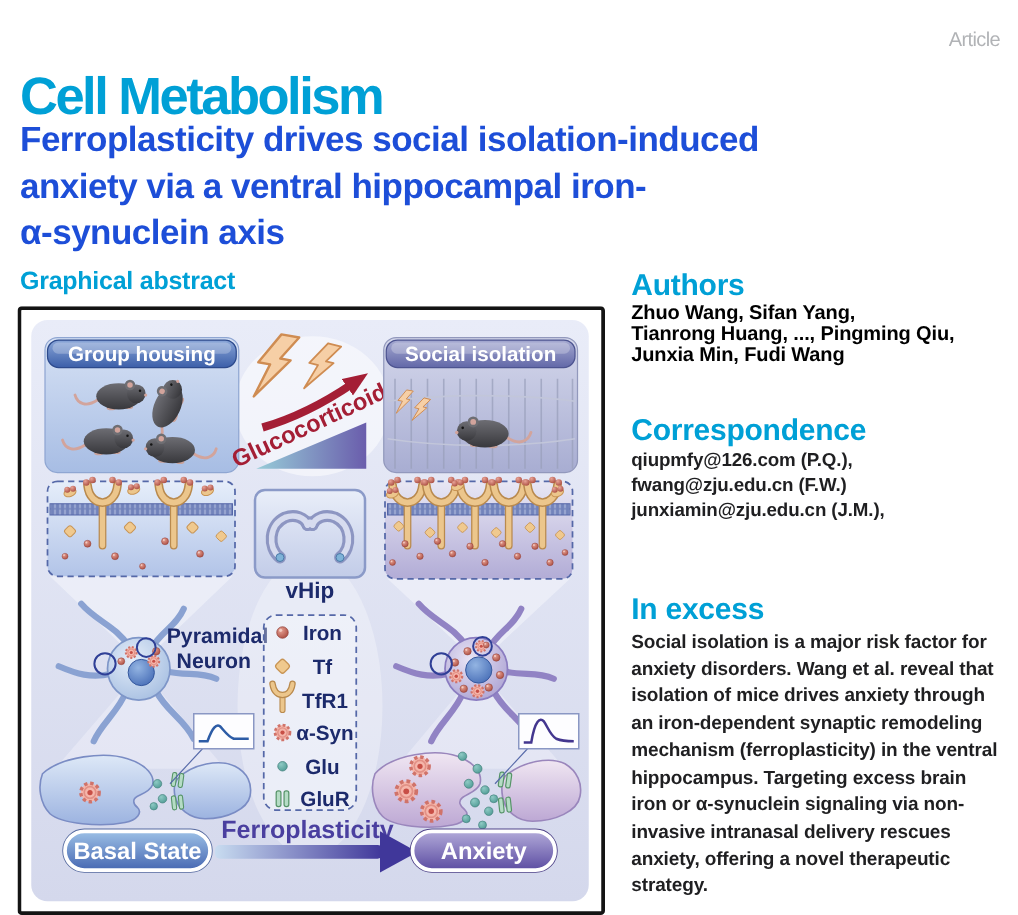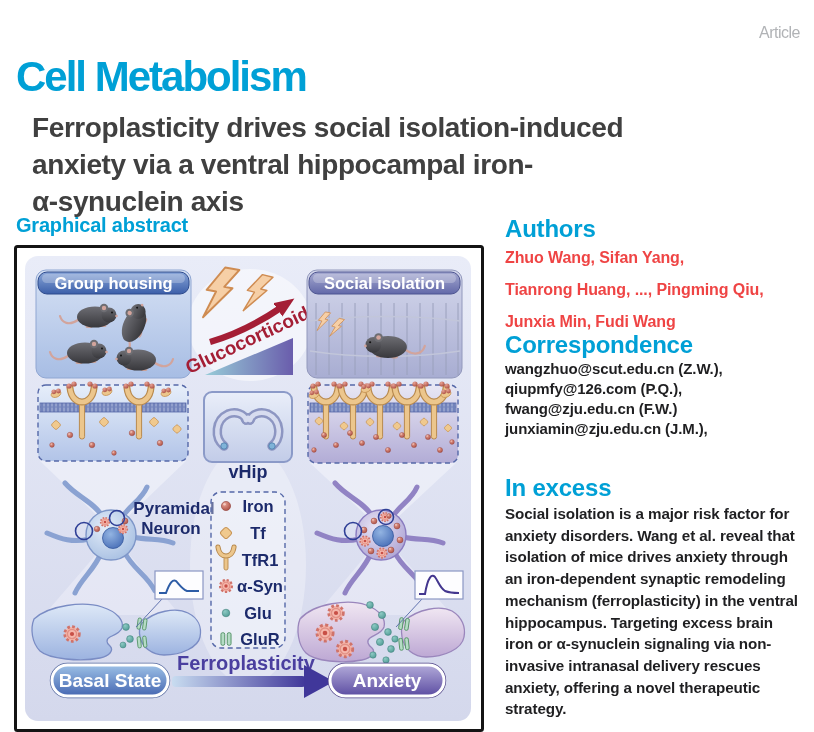--- a/index.html
+++ b/index.html
@@ -10,38 +10,38 @@
   }
   .journal{
     position:absolute;left:16px;top:33px;font-size:42px;font-weight:bold;
     color:#00a0d6;letter-spacing:-2px;white-space:pre;margin-top:20px;
   }
   .article-tag{
     position:absolute;right:14px;top:24px;font-size:16px;font-weight:normal;
     color:#b1b3b6;letter-spacing:-0.5px;
   }
   .title{
-    position:absolute;left:16px;top:93px;margin:16px;font-size:28px;font-weight:bold;
-    color:#404040;line-height:37px;letter-spacing:-0.4px;white-space:pre;
+    position:absolute;left:16px;top:93px;margin:0;font-size:28px;font-weight:bold;
+    color:#1d4ed8;line-height:37px;letter-spacing:-0.4px;white-space:pre;
   }
   .ga-heading{
     position:absolute;left:16px;top:214px;font-size:20px;font-weight:bold;
     color:#00a0d6;letter-spacing:-0.2px;
   }
   .ga{position:absolute;left:14px;top:245px;width:470px;height:487px;}
   .sec-heading{
     position:absolute;left:505px;font-size:24px;font-weight:bold;
     color:#00a0d6;letter-spacing:-0.2px;
   }
   .h-authors{top:215px;}
   .h-corr{top:331px;}
   .h-brief{top:474px;}
   .authors{
-    position:absolute;left:505px;top:242px;font-size:16px;color:#ef4444;
-    line-height:32px;white-space:pre;font-weight:bold;letter-spacing:-0.1px;
+    position:absolute;left:505px;top:242px;font-size:16px;color:#000000;
+    line-height:17px;white-space:pre;font-weight:bold;letter-spacing:-0.1px;
   }
   .emails{position:absolute;left:505px;top:359px;}
   .email-line{
     font-size:15px;color:#1f1f21;line-height:20px;white-space:pre;
     font-weight:bold;letter-spacing:-0.1px;
   }
   .inbrief{
     position:absolute;left:505px;top:503px;font-size:15.2px;color:#1f1f21;
     line-height:21.7px;white-space:pre;letter-spacing:-0.1px;font-weight:bold;
   }
@@ -450,21 +450,20 @@
   </g>
 </svg>
 
 <div class="sec-heading h-authors">Authors</div>
 <div class="authors">Zhuo Wang, Sifan Yang,
 Tianrong Huang, ..., Pingming Qiu,
 Junxia Min, Fudi Wang</div>
 
 <div class="sec-heading h-corr">Correspondence</div>
 <div class="emails">
-  <div class="email-line">wangzhuo@scut.edu.cn (Z.W.),</div>
   <div class="email-line">qiupmfy@126.com (P.Q.),</div>
   <div class="email-line">fwang@zju.edu.cn (F.W.)</div>
   <div class="email-line">junxiamin@zju.edu.cn (J.M.),</div>
 </div>
 
 <div class="sec-heading h-brief">In excess</div>
 <div class="inbrief">Social isolation is a major risk factor for
 anxiety disorders. Wang et al. reveal that
 isolation of mice drives anxiety through
 an iron-dependent synaptic remodeling

